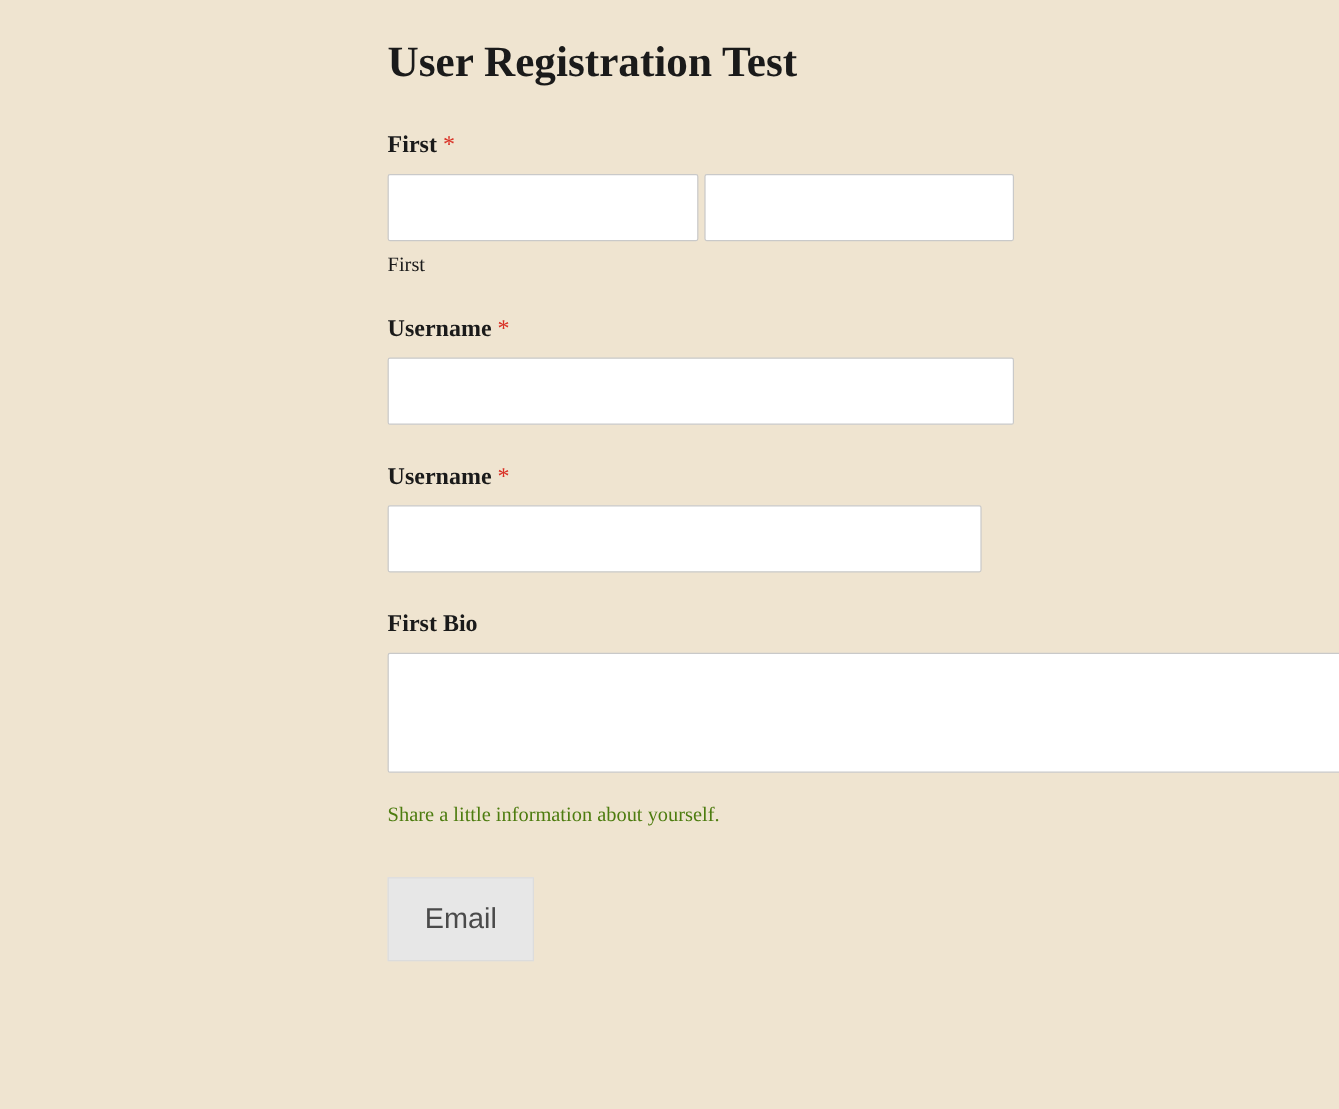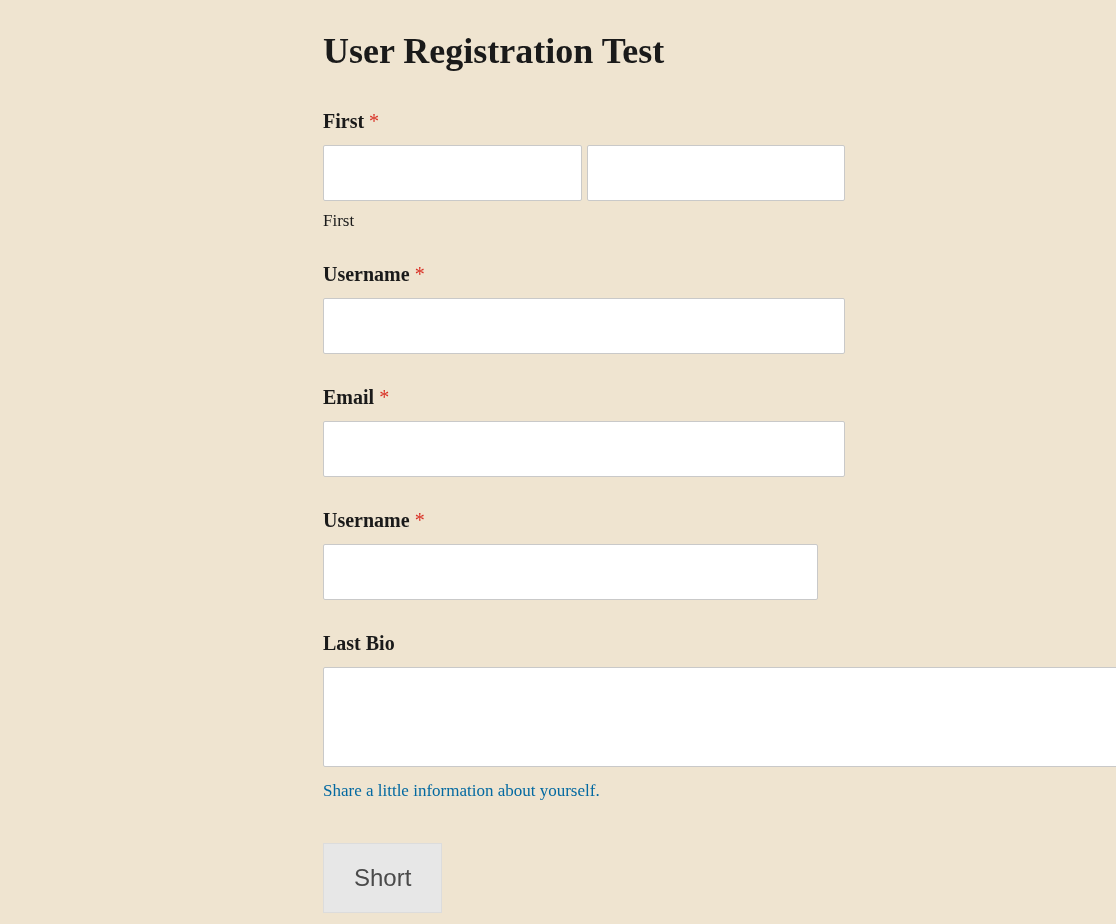--- a/index.html
+++ b/index.html
@@ -75,22 +75,22 @@
       border: 1px solid #c9c9c9;
       background: #ffffff;
       font-size: 16px;
       padding: 10px 12px;
       font-family: inherit;
       resize: both;
       border-radius: 2px;
     }
     .help-text {
       font-size: 17px;
-      margin-top: 10px;
-      color: #0369a1;
+      margin-top: 20px;
+      color: #4d7c0f;
     }
     .submit-button {
       background-color: #e7e7e7;
       border: 1px solid #dcdcdc;
       padding: 20px 30px;
       font-size: 24px;
       font-family: Arial, Helvetica, sans-serif;
       color: #4a4a4a;
       cursor: pointer;
       margin-top: 10px;
@@ -119,38 +119,31 @@
   </div>
 
   <div class="form-group half-width-group">
     <label class="field-label">
       <span>Username</span>
       <span class="required">*</span>
     </label>
     <input type="text" value="" style="">
   </div>
 
-  <div class="form-group half-width-group">
-    <label class="field-label">
-      <span>Email</span>
-      <span class="required">*</span>
-    </label>
-    <input type="email" value="" style="">
-  </div>
 
   <div class="form-group full-width-group">
     <label class="field-label">
       <span>Username</span>
       <span class="required">*</span>
     </label>
     <input type="password" value="" style="">
   </div>
 
   <div class="form-group">
     <label class="field-label">
-      <span>Last Bio</span>
+      <span>First Bio</span>
     </label>
     <textarea style=""></textarea>
     <div class="help-text">Share a little information about yourself.</div>
   </div>
 
-  <button class="submit-button">Short</button>
+  <button class="submit-button">Email</button>
 </div>
 
 </body></html>

